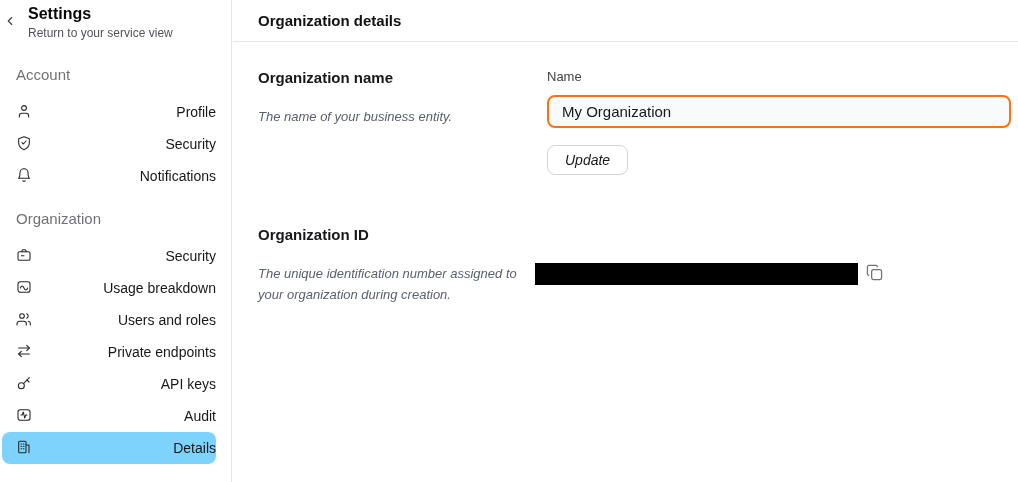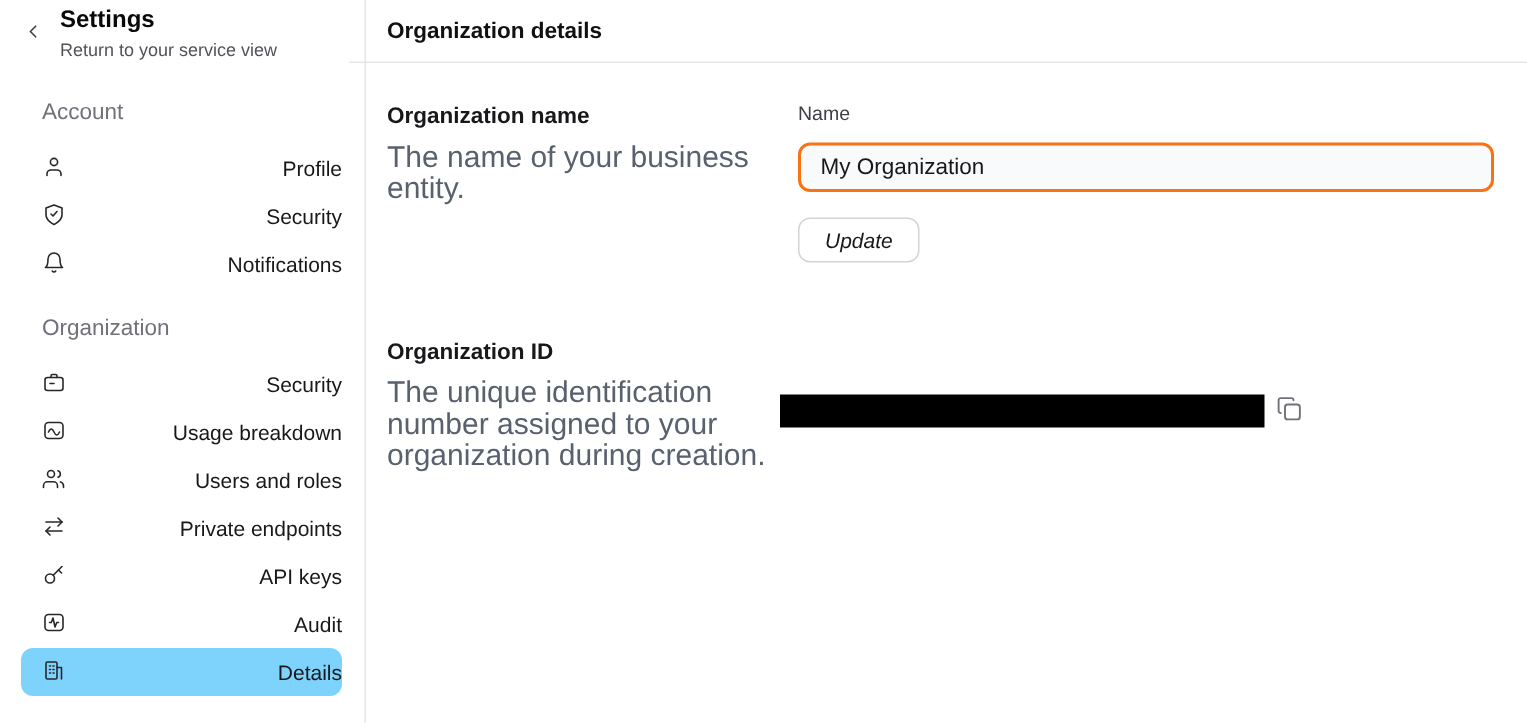--- a/index.html
+++ b/index.html
@@ -3,21 +3,21 @@
 <meta charset="utf-8">
 <style>
   * { margin:0; padding:0; box-sizing:border-box; }
   html,body { width:1018px; height:482px; }
   body {
     font-family:"Liberation Sans","DejaVu Sans",sans-serif;
     background:#ffffff; color:#18181b; overflow:hidden; position:relative;
   }
 
   
-  .sidebar { position:absolute; left:12px; top:0; width:232px; height:482px;
+  .sidebar { position:absolute; left:0; top:0; width:232px; height:482px;
              border-right:1px solid #e5e5e8; background:#fff; }
   .sidebar-header { position:relative; padding:4px 0 0 28px; }
   .back-btn { position:absolute; left:1px; top:13px; width:18px; height:18px;
               display:flex; align-items:center; justify-content:center;
               background:none; border:none; cursor:pointer; color:#3f3f46; }
   .back-btn svg { width:14px; height:14px; stroke:#3f3f46; fill:none;
                   stroke-width:2; stroke-linecap:round; stroke-linejoin:round; }
   .sidebar-title { font-size:16px; font-weight:700; color:#09090b; line-height:20px; }
   .sidebar-subtitle { font-size:12px; color:#52525b; margin-top:2px; line-height:15px; }
 
@@ -34,26 +34,26 @@
                   stroke-width:1.6; stroke-linecap:round; stroke-linejoin:round;
                   flex:0 0 16px; }
 
   
   .main { position:absolute; left:233px; top:0; width:785px; height:482px; }
   .main-header { height:42px; border-bottom:1px solid #e5e5e8;
                  display:flex; align-items:center; padding-left:25px; }
   .main-title { font-size:15px; font-weight:700; color:#111113; }
 
   .content { padding-left:25px; }
-  .row { display:grid; grid-template-columns:262px 1fr; column-gap:12px; }
+  .row { display:grid; grid-template-columns:262px 1fr; column-gap:27px; }
   .row1 { margin-top:25px; }
   .row2 { margin-top:49px; }
   .row-heading { font-size:15px; font-weight:700; color:#18181b;
                  margin-top:2px; line-height:18px; }
-  .row-desc { font-size:20px; color:#5a616e; margin-top:8px; line-height:21px; }
+  .row-desc { font-size:13px; color:#5a616e; margin-top:19px; line-height:21px;font-style:italic; }
 
   .field-label { font-size:13px; color:#3f3f46; line-height:15px; }
   .text-input { display:block; margin-top:10px; width:464px; height:33px;
                 background:#f8fafc; border:2px solid #f97316; border-radius:8px;
                 padding:0 13px; font-size:15px; color:#18181b; font-family:inherit; }
   .update-btn { margin-top:17px; height:30px; padding:0 17px; background:#fff;
                 border:1px solid #d4d4d8; border-radius:8px; font-size:14px;
                 color:#18181b; font-family:inherit; cursor:pointer;font-style:italic; }
 
   .id-row { display:flex; align-items:center; margin-top:39px; margin-left:-12px; }

